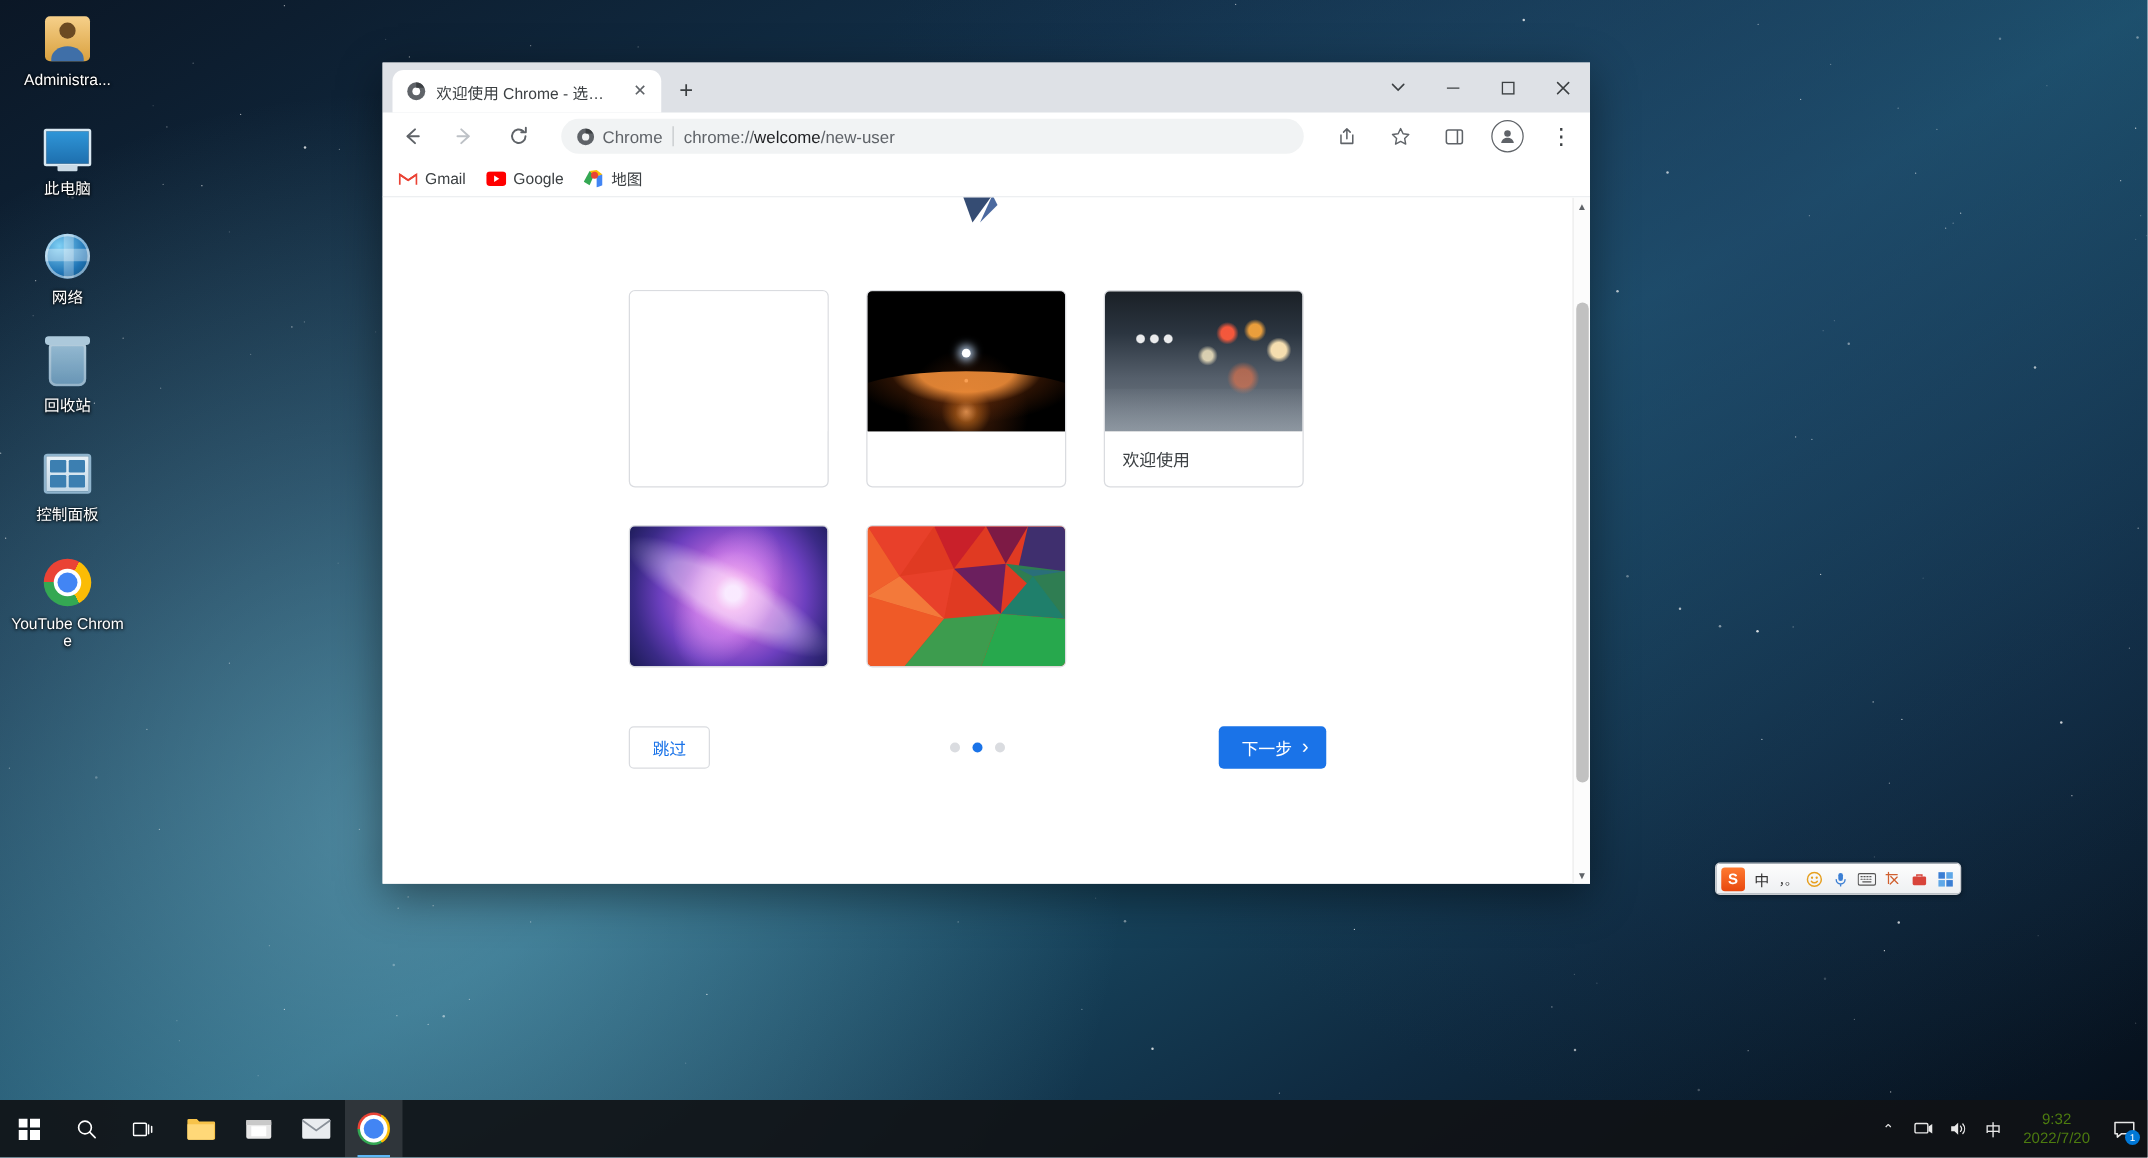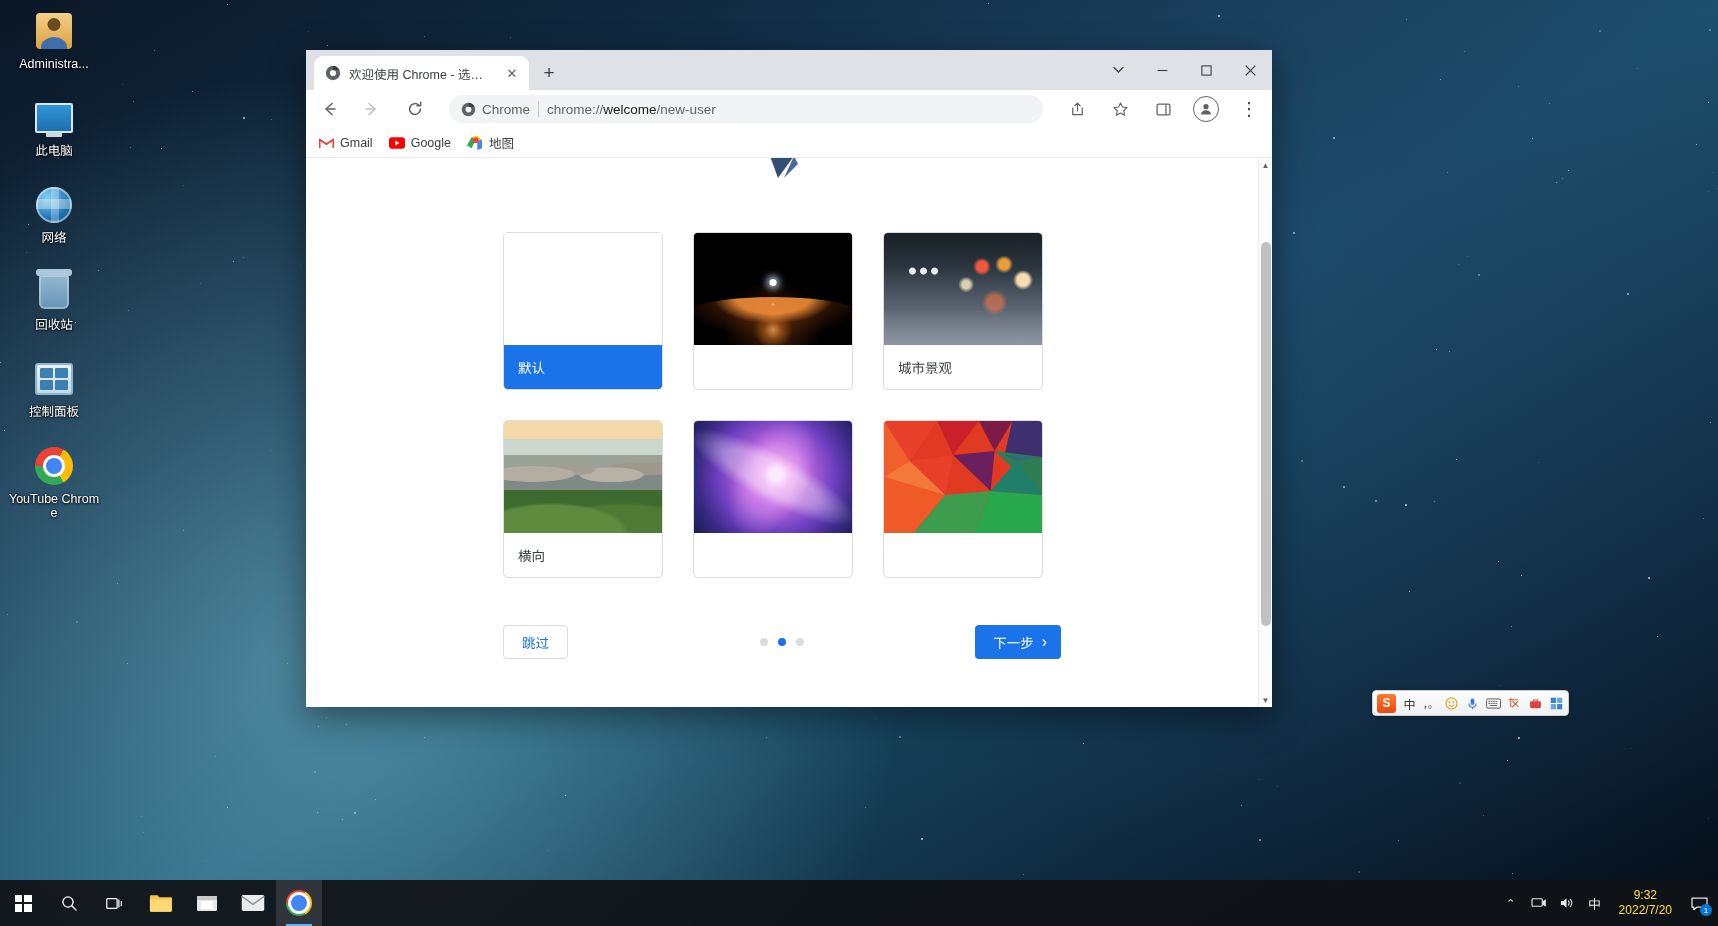--- a/index.html
+++ b/index.html
@@ -172,21 +172,21 @@
     position: absolute; left: 0; bottom: 0; width: 1718px; height: 46px;
     background: rgba(16,18,22,.92); display: flex; align-items: center;
   }
   .tb-left { display: flex; align-items: center; height: 46px; }
   .tb-btn { width: 46px; height: 46px; display: flex; align-items: center; justify-content: center; }
   .tb-app { width: 46px; height: 46px; display: flex; align-items: center; justify-content: center; position: relative; }
   .tb-app.active { background: rgba(255,255,255,.12); }
   .tb-app.active:after { content: ""; position: absolute; bottom: 0; left: 10px; right: 10px; height: 2.5px; background: #5eb6f5; }
   .tb-right { margin-left: auto; display: flex; align-items: center; height: 46px; padding-right: 6px; gap: 8px; color: #fff; }
   .tray-ic { display: flex; align-items: center; justify-content: center; color: #e8e8e8; font-size: 13px; width: 20px; }
-  .clock { text-align: center; font-size: 12px; line-height: 15px; color: #fde047; padding: 0 6px; }
+  .clock { text-align: center; font-size: 12px; line-height: 15px; color: #4d7c0f; padding: 0 6px; }
   .notif { width: 26px; height: 26px; display: flex; align-items: center; justify-content: center; position: relative; }
   .notif-badge { position: absolute; right: 0; bottom: 0; width: 12px; height: 12px; border-radius: 50%; background: #0078d7; color: #fff; font-size: 8px; display: flex; align-items: center; justify-content: center; }
 
   .win-logo { display: grid; grid-template-columns: 1fr 1fr; grid-template-rows: 1fr 1fr; gap: 2px; width: 17px; height: 17px; }
   .win-logo i { background: #fff; display: block; }
 </style>
 </head>
 <body>
 
 <div id="stars">
@@ -574,36 +574,31 @@
           <path d="M14 26 L6 4 L30 4 Z" fill="#1f3864" opacity="0.9"></path>
           <path d="M20 26 L30 4 L34 12 Z" fill="#2b4f8e" opacity="0.85"></path>
         </svg>
       </div>
 
 
       <div class="card-grid">
 
         <div class="bg-card selected">
           <div class="bg-thumb th-default"></div>
-          <div class="bg-label">默认</div>
         </div>
 
         <div class="bg-card">
           <div class="bg-thumb th-earth"></div>
         </div>
 
         <div class="bg-card">
           <div class="bg-thumb th-city"></div>
-          <div class="bg-label">城市景观</div>
+          <div class="bg-label">欢迎使用</div>
         </div>
 
-        <div class="bg-card">
-          <div class="bg-thumb th-landscape"></div>
-          <div class="bg-label">横向</div>
-        </div>
 
         <div class="bg-card">
           <div class="bg-thumb th-art"></div>
         </div>
 
         <div class="bg-card">
           <div class="bg-thumb th-geo">
             <svg viewBox="0 0 160 112" preserveAspectRatio="none">
               <polygon points="0,0 54,0 26,40" fill="#e8402a"></polygon>
               <polygon points="54,0 96,0 70,34" fill="#c9202a"></polygon>

